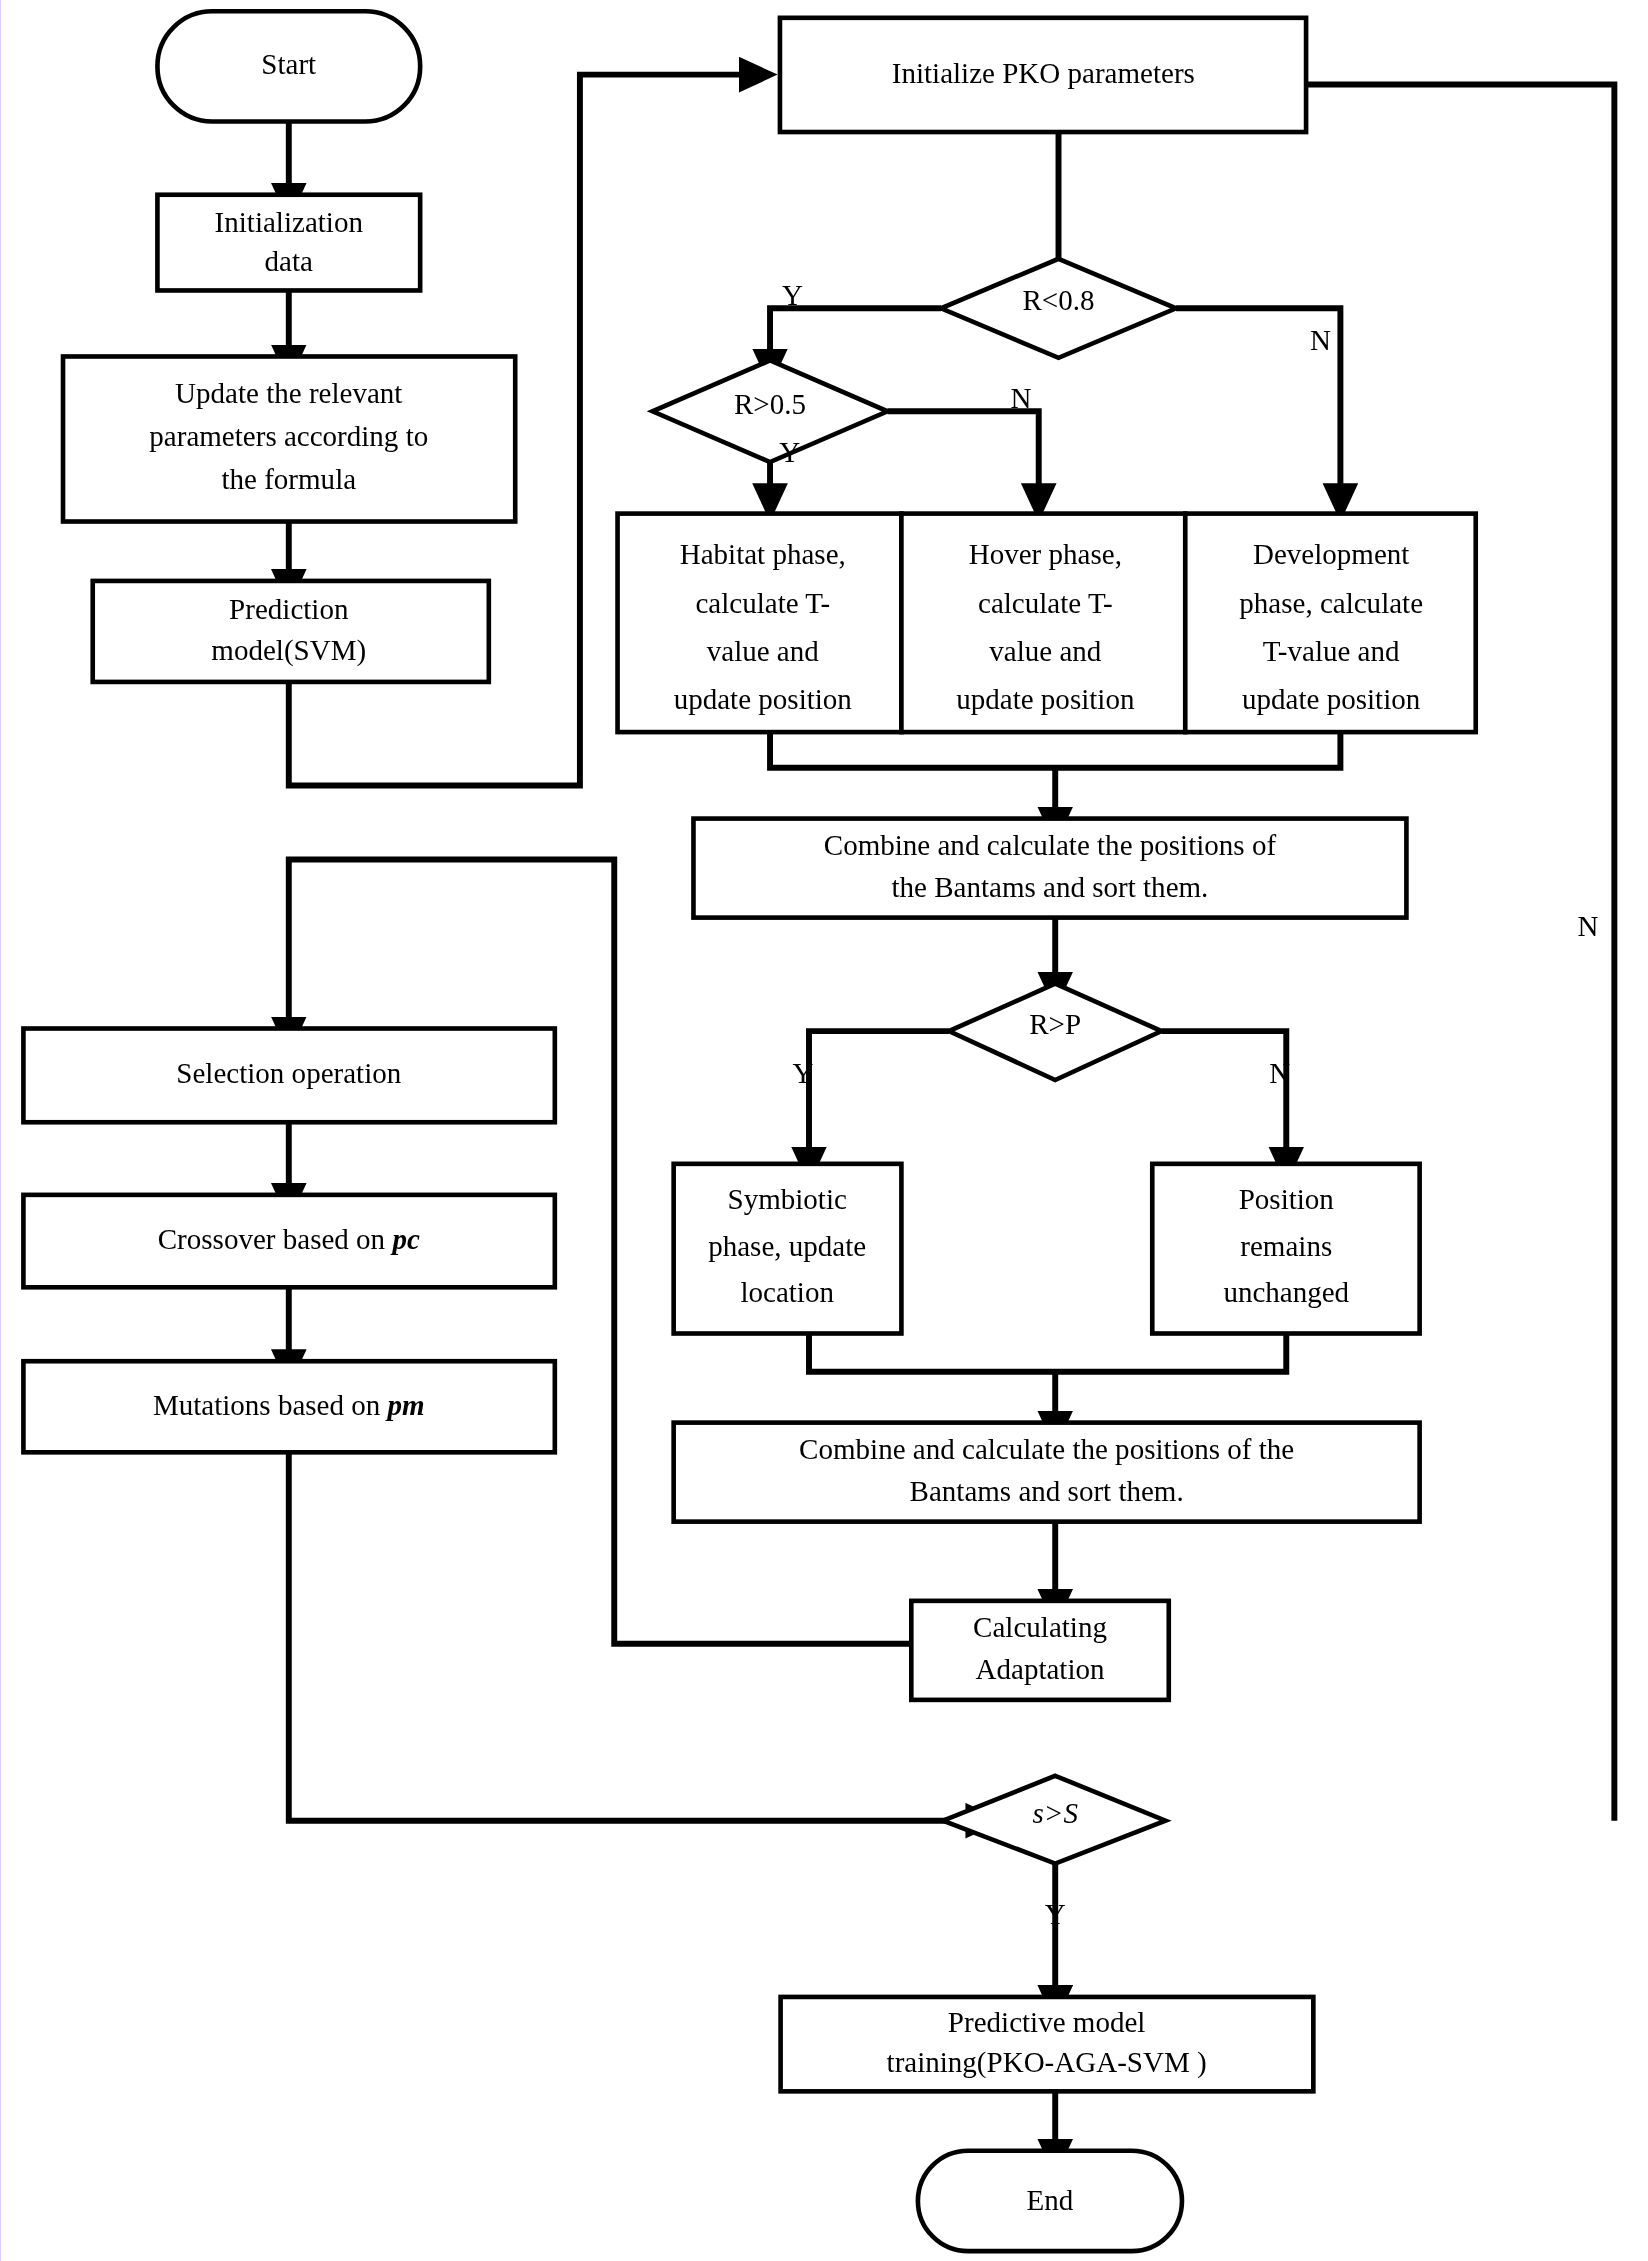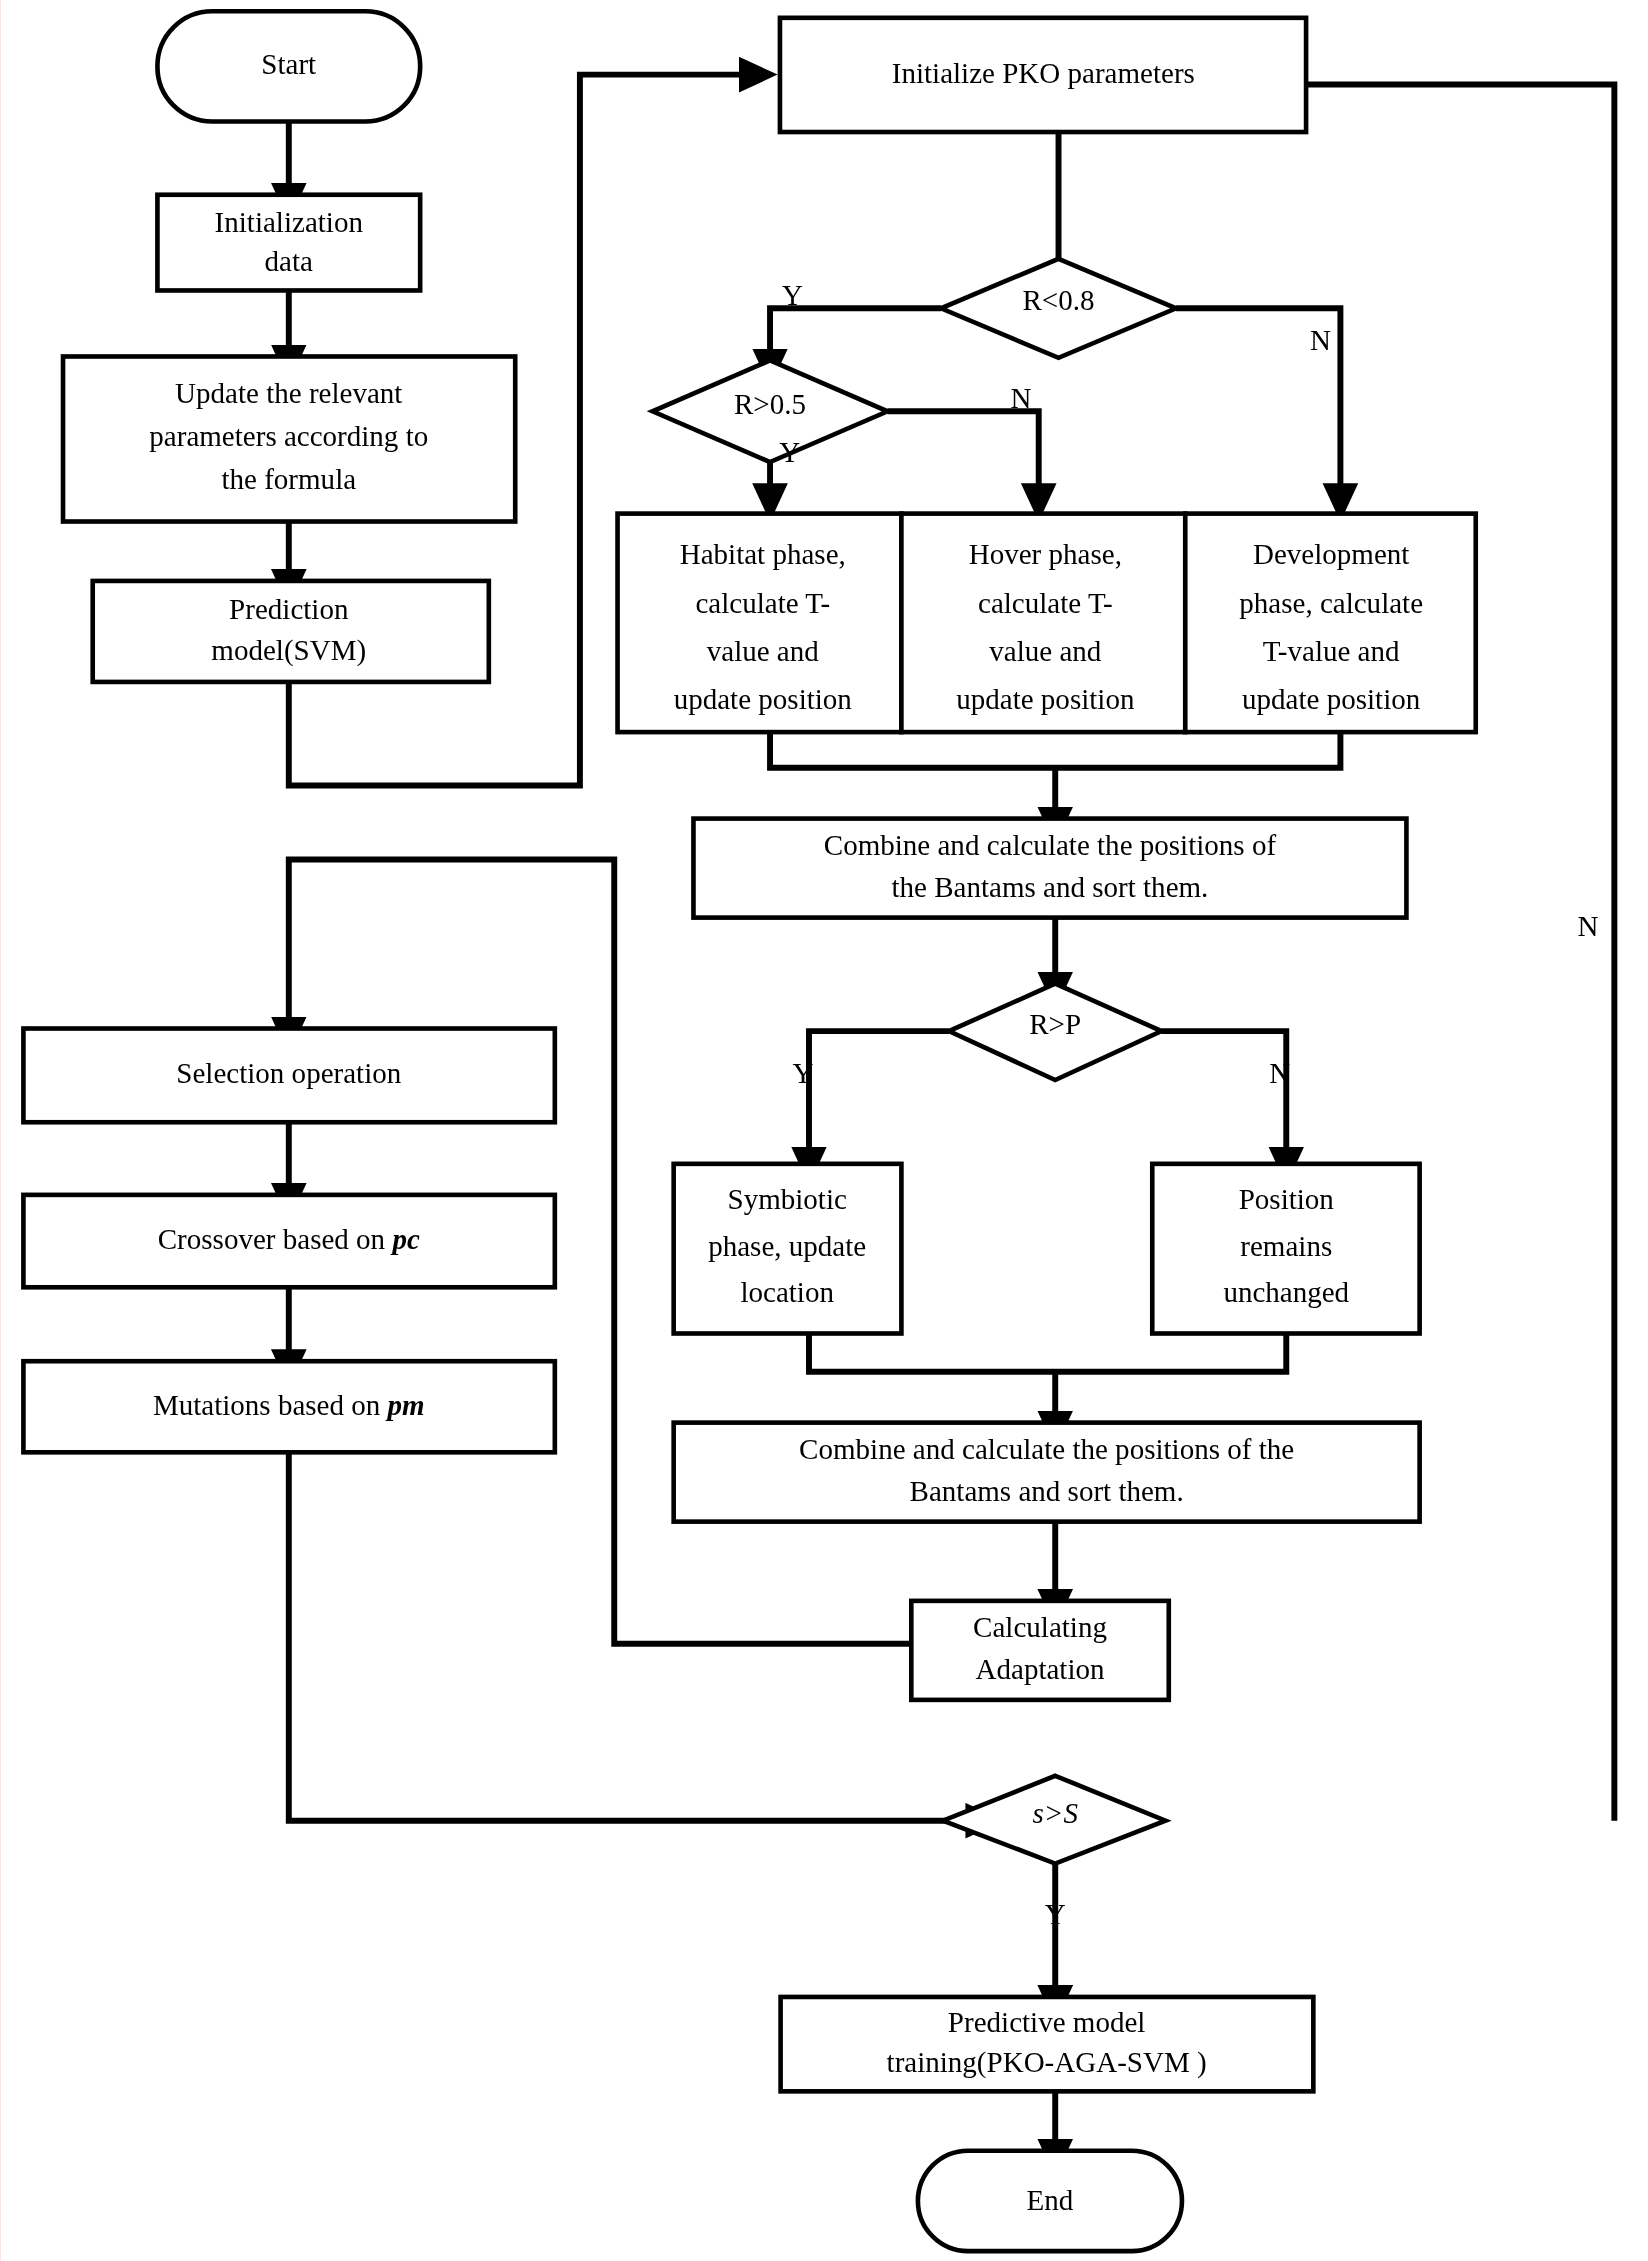--- a/index.html
+++ b/index.html
@@ -1,17 +1,17 @@
 <!DOCTYPE html>
 <html style="font-size:10.6px"><head>
 <meta charset="utf-8">
 <style>
   html,body{margin:0;padding:0;background:#ffffff;}
   body{font-family:"Liberation Serif", serif;}
-  #chart-root{position:relative;width:1457px;height:2261px;background:#fca5a5;}
+  #chart-root{position:relative;width:1457px;height:2261px;background:#8b5cf6;}
   svg{display:block;}
   .nodetext{font-family:"Liberation Serif", serif;font-size:44px;fill:#000;text-anchor:middle;dominant-baseline:middle;}
   .branch{font-family:"Liberation Serif", serif;font-size:44px;fill:#000;text-anchor:middle;dominant-baseline:middle;}
   .diamondtext{font-family:"Liberation Serif", serif;font-size:44px;fill:#000;text-anchor:middle;dominant-baseline:middle;}
   .ital{font-style:italic;}
   .bolditalic{font-weight:bold;font-style:italic;}
   .shape{fill:#ffffff;stroke:#000000;stroke-width:7;}
   .conn{stroke:#000000;stroke-width:9;fill:none;}
   .arrowhead{fill:#000000;}
 </style>

